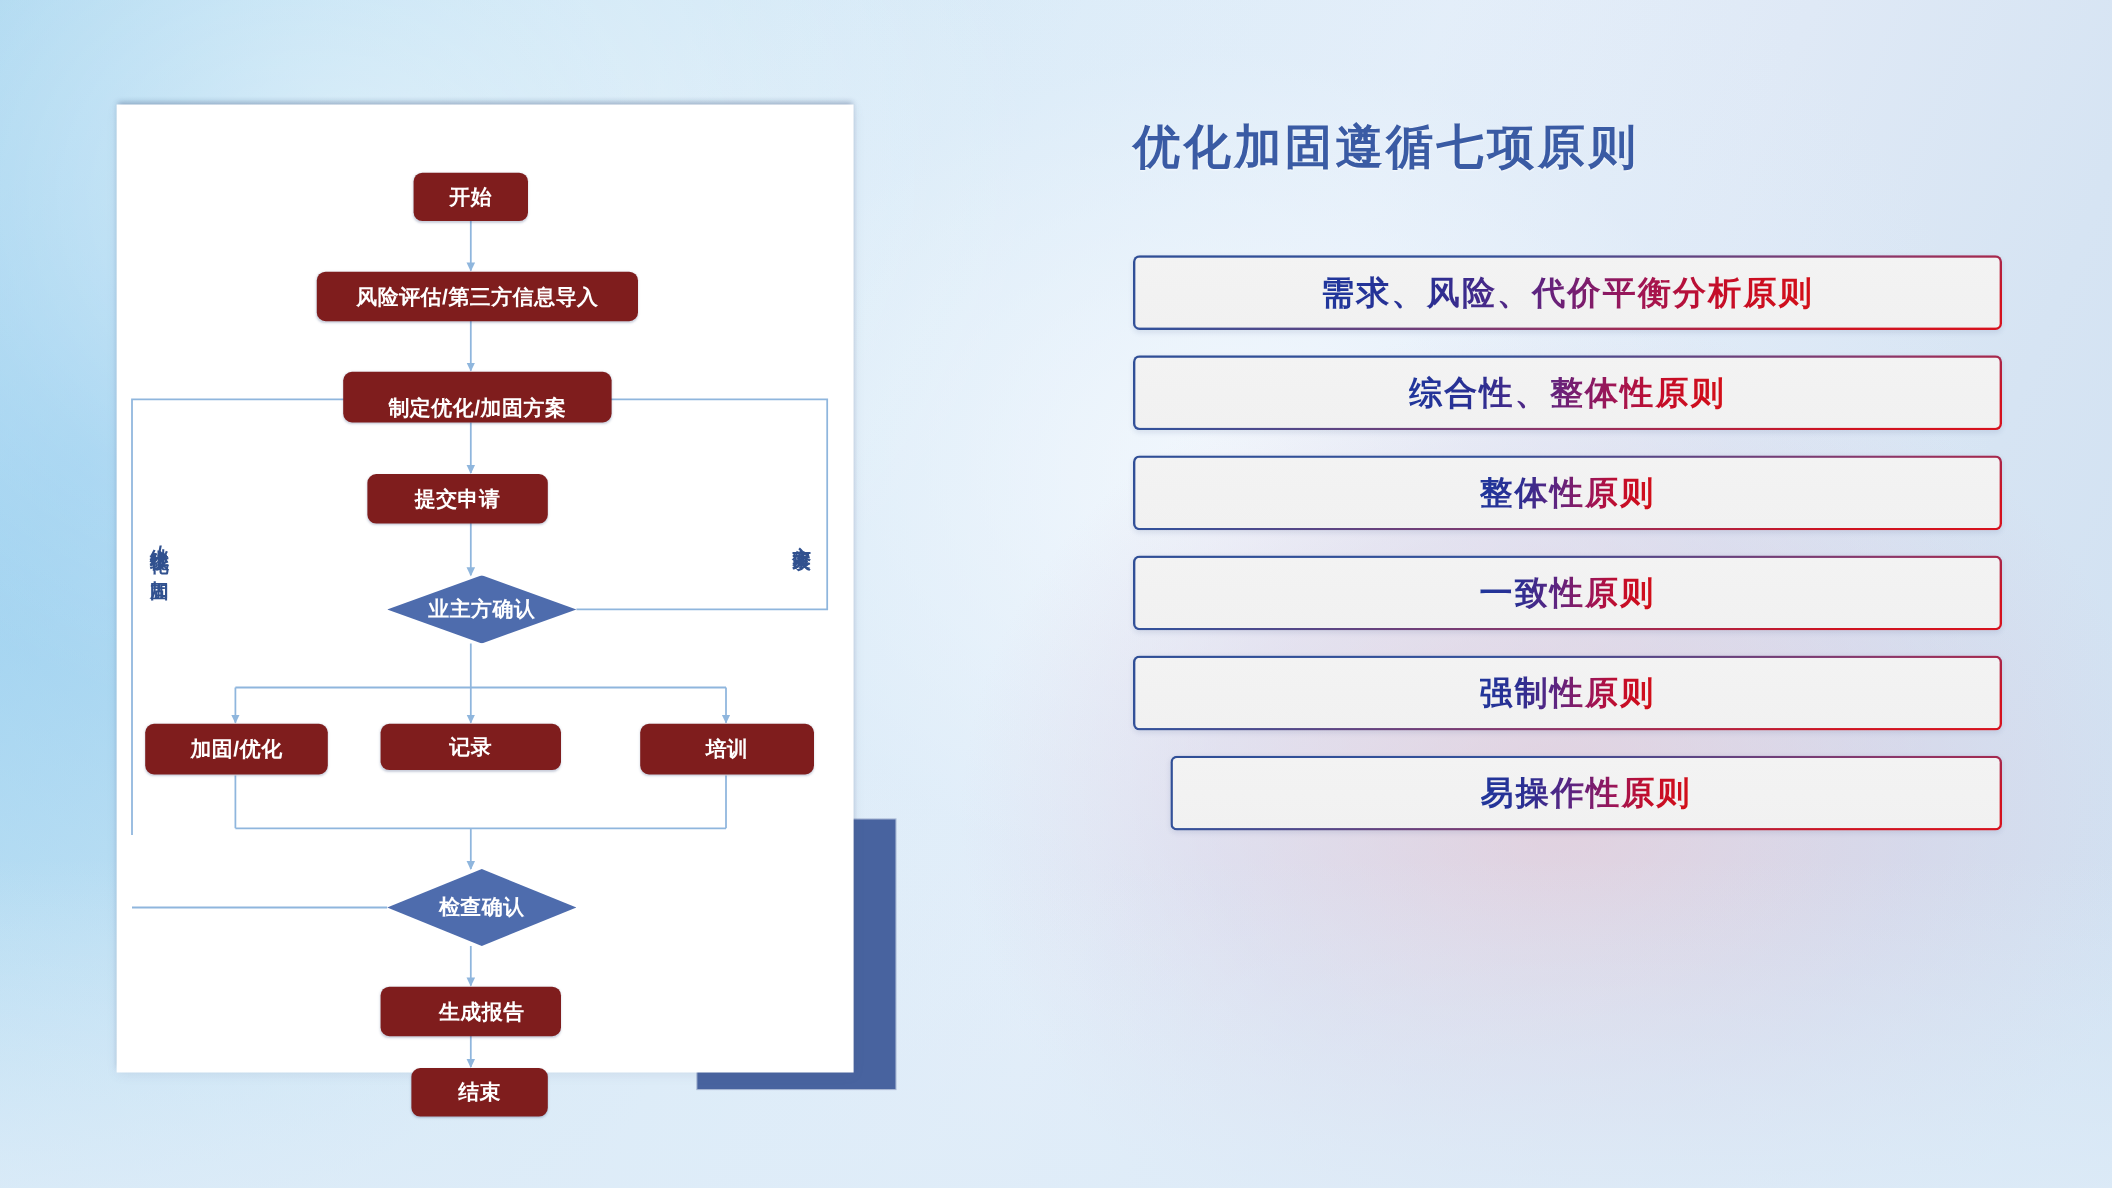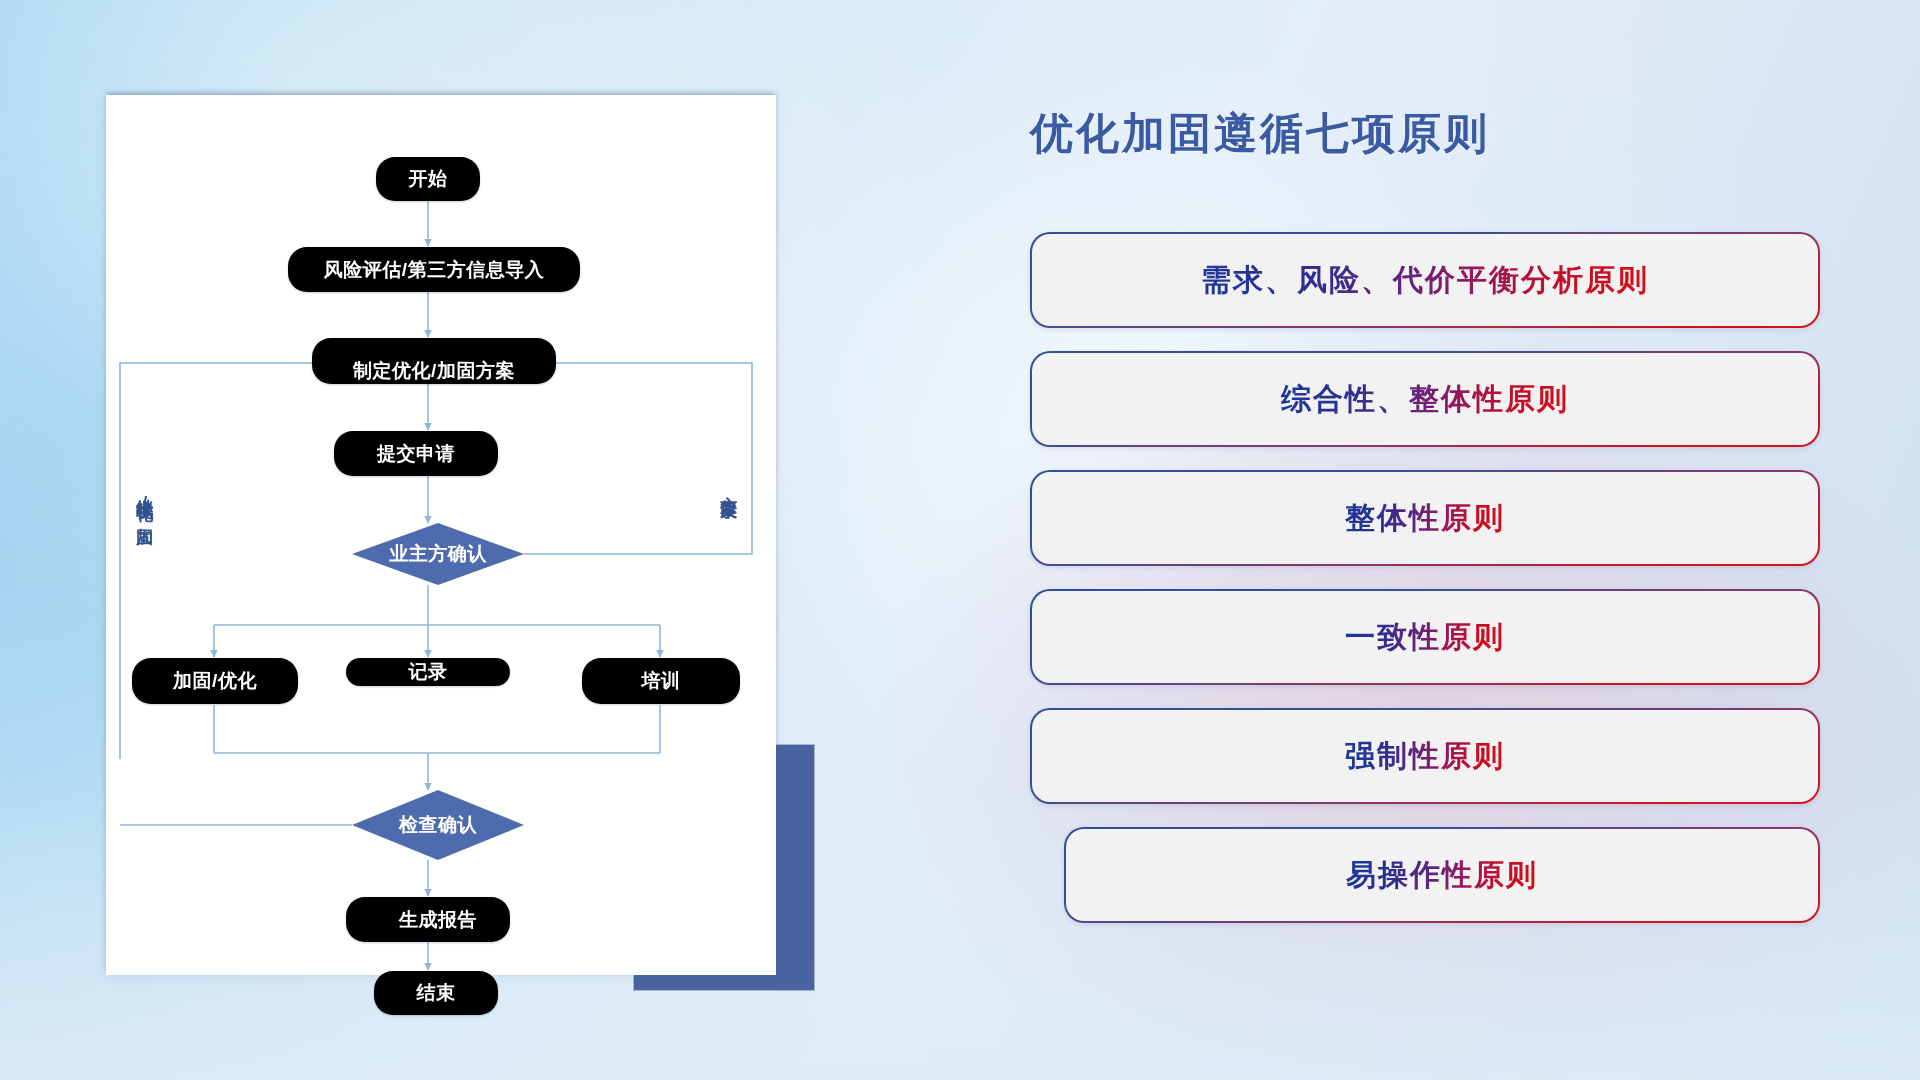--- a/index.html
+++ b/index.html
@@ -79,23 +79,23 @@
   .flow-canvas {
     position: absolute;
     left: 0; top: 0;
     width: 670px; height: 880px;
   }
 
   
   .node {
     position: absolute;
     box-sizing: border-box;
-    background: #000000;
+    background: #7f1d1d;
     color: #ffffff;
-    border-radius: 19px;
+    border-radius: 8px;
     display: flex;
     align-items: center;
     justify-content: center;
     font-size: 19px;
     font-weight: bold;
     letter-spacing: 0.5px;
     white-space: nowrap;
     z-index: 4;
     box-shadow: 0 1px 2px rgba(40,60,110,0.25);
   }
@@ -146,23 +146,23 @@
   .cards {
     position: absolute;
     left: 1030px; top: 232px;
     width: 790px;
     z-index: 3;
   }
 
   .pcard {
     position: relative;
     box-sizing: border-box;
-    height: 96px;
+    height: 68px;
     margin-bottom: 23px;
-    border-radius: 20px;
+    border-radius: 6px;
     background: #f2f2f2;
     display: flex;
     align-items: center;
     justify-content: center;
     
     border: 2.5px solid transparent;
     background-image:
       linear-gradient(#f3f3f3, #f1f1f1),
       linear-gradient(168deg, #2f4e96 0%, #34519a 30%, #8c3669 62%, #cf1220 86%, #d8121e 100%);
     background-origin: border-box;
@@ -252,21 +252,21 @@
       </div>
 
       <div class="diamond" style="left:246px;top:428px;width:172px;height:62px;">
         <span>业主方确认</span>
       </div>
 
       <div class="node" style="left:26px;top:563px;width:166px;height:46px;">
         <span>加固/优化</span>
       </div>
 
-      <div class="node" style="left:240px;top:563px;width:164px;height:28px;">
+      <div class="node" style="left:240px;top:563px;width:164px;height:42px;">
         <span>记录</span>
       </div>
 
       <div class="node" style="left:476px;top:563px;width:158px;height:46px;">
         <span>培训</span>
       </div>
 
       <div class="diamond" style="left:246px;top:695px;width:172px;height:70px;">
         <span>检查确认</span>
       </div>

